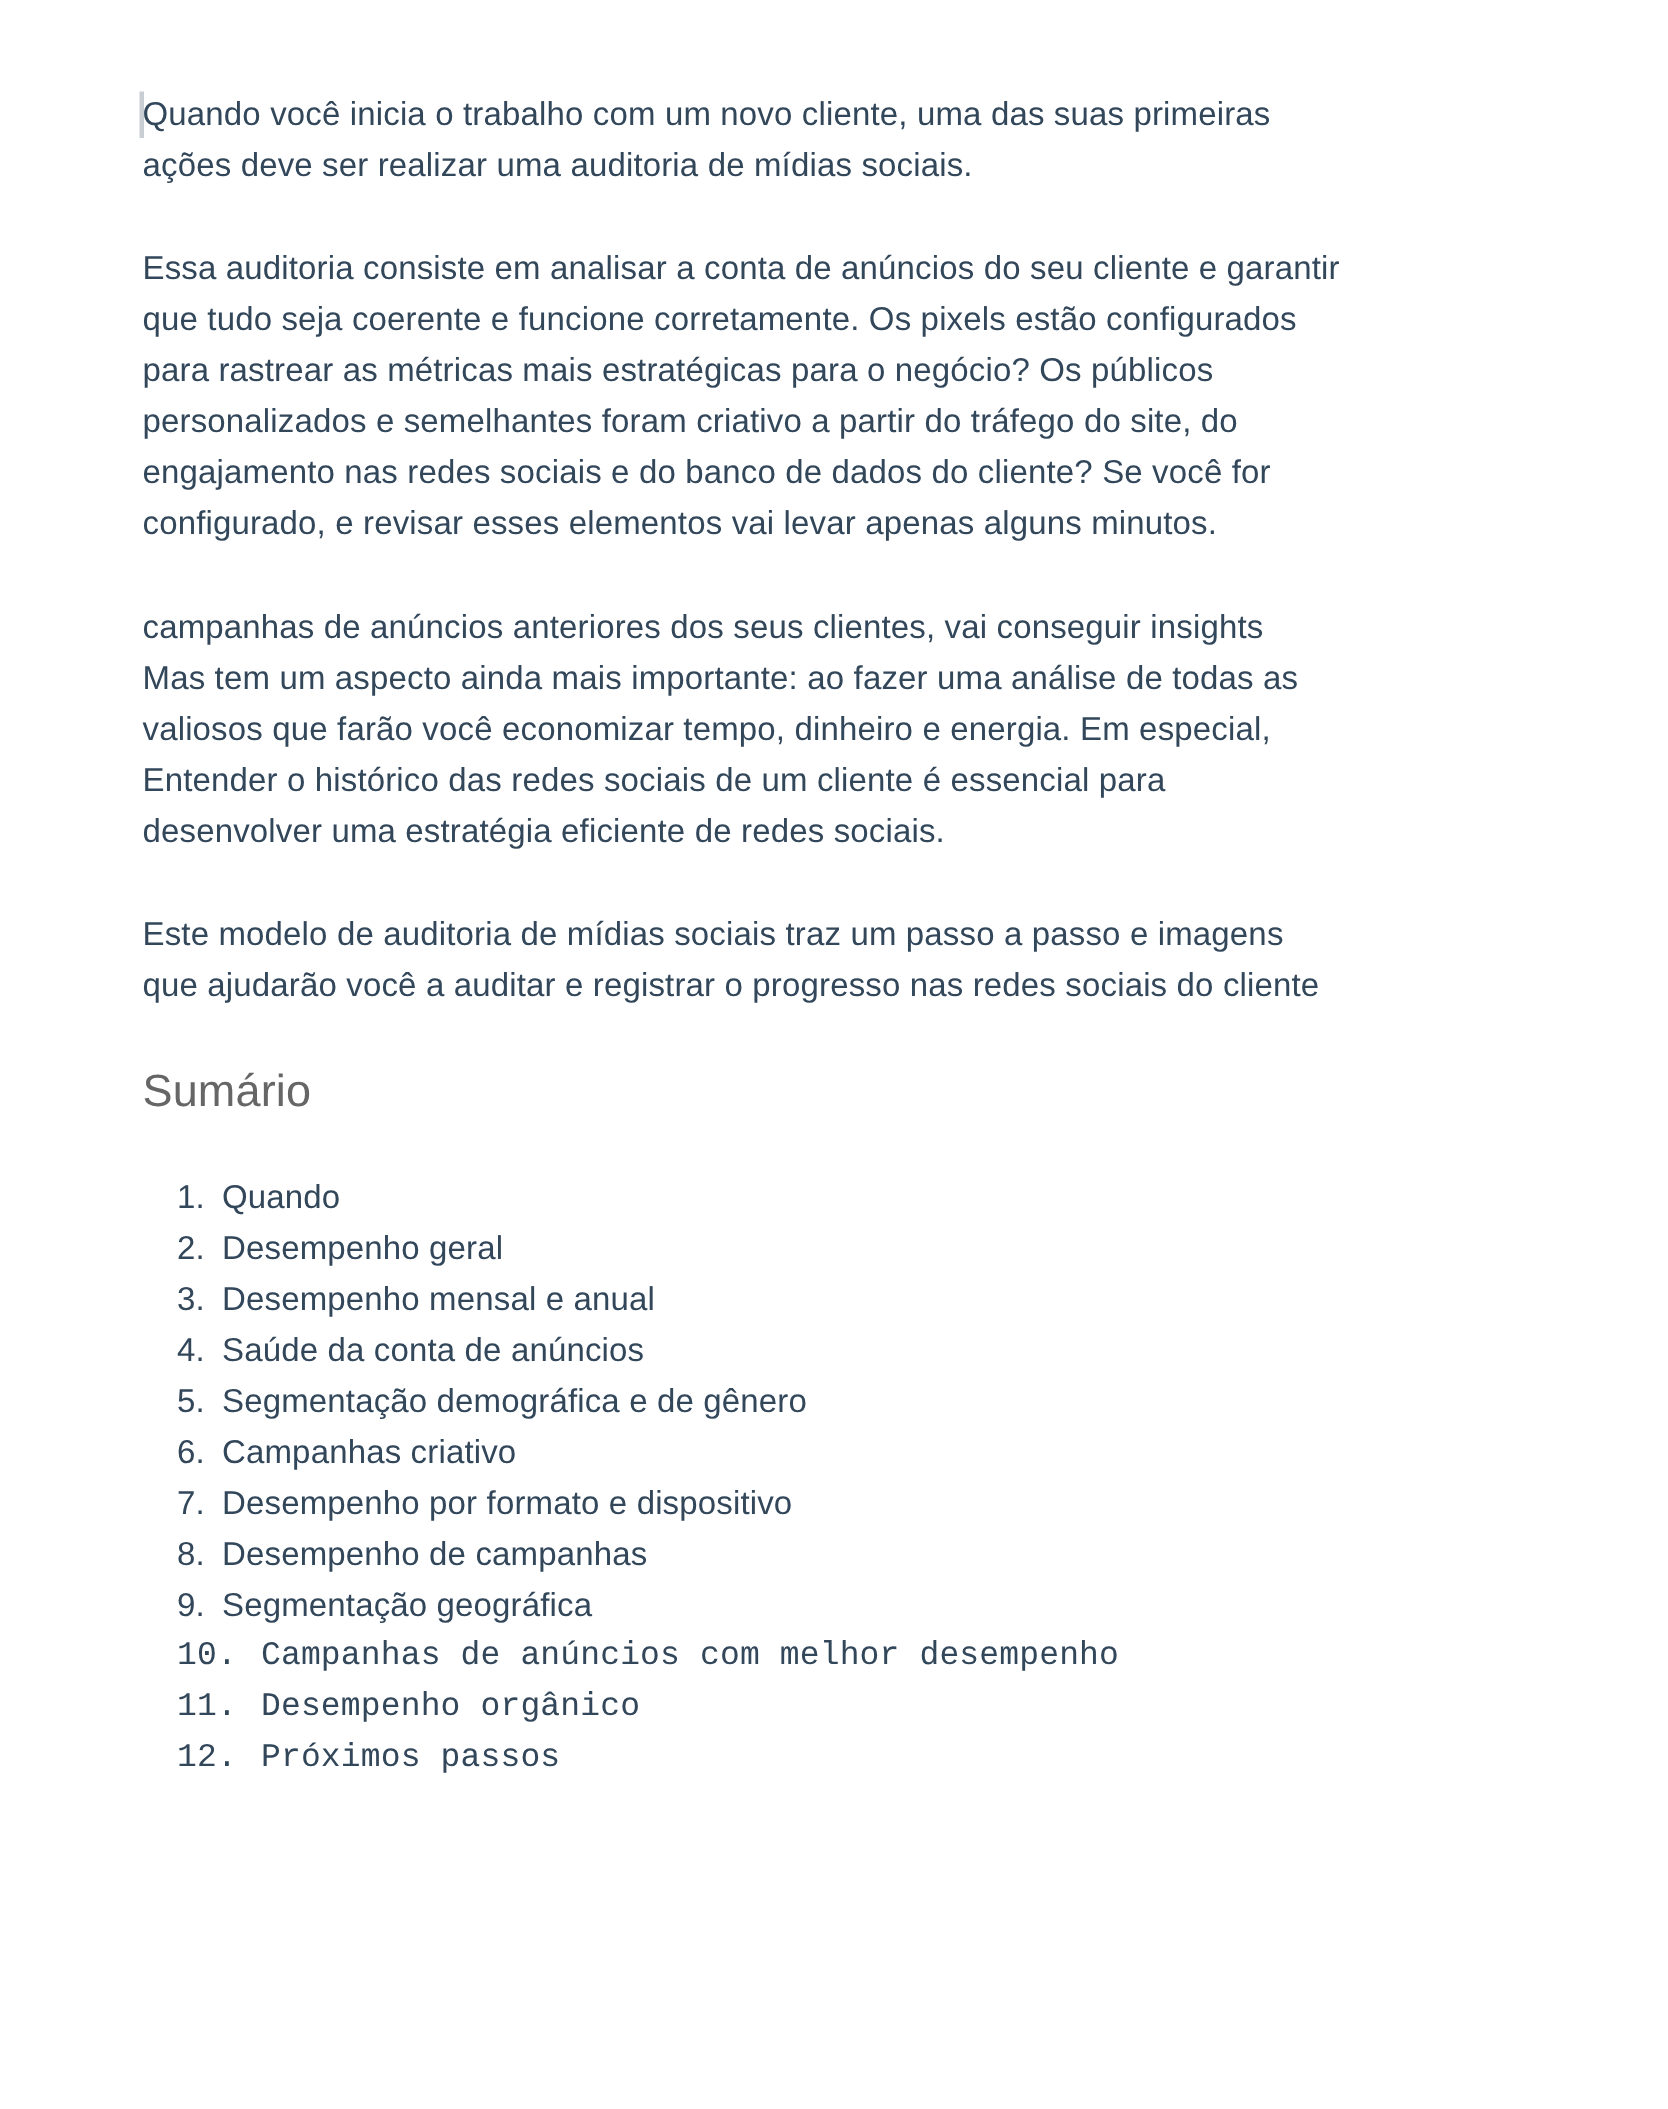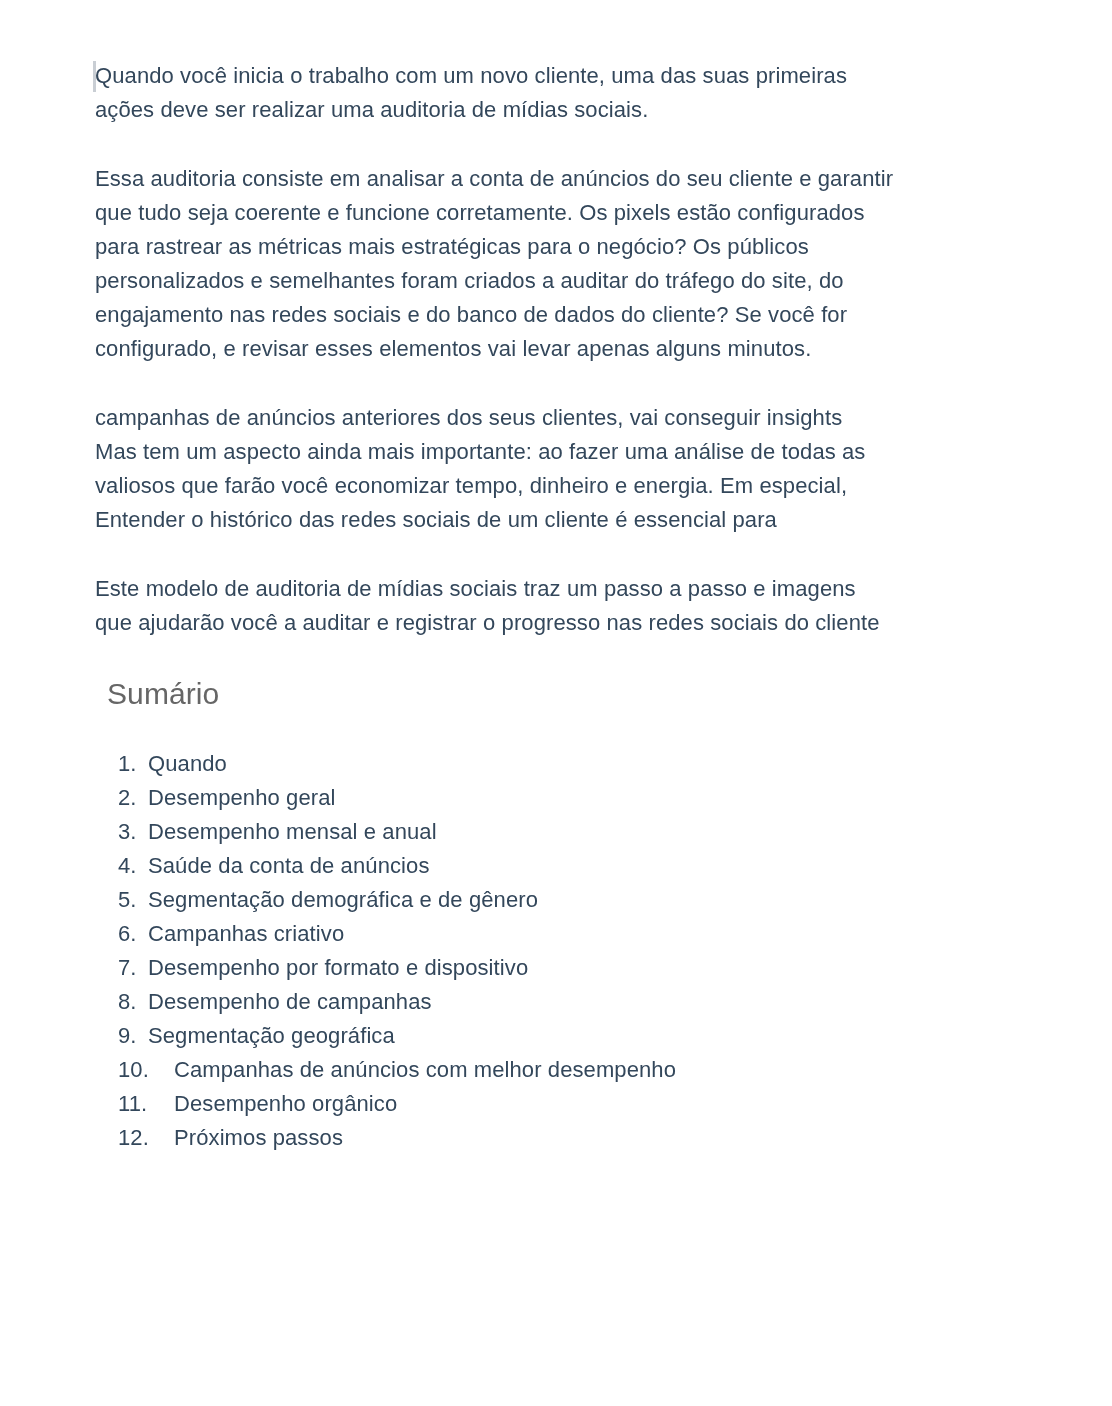--- a/index.html
+++ b/index.html
@@ -28,69 +28,70 @@
     position: absolute;
     left: 93px;
     top: 61px;
     width: 3px;
     height: 31px;
     background: var(--caret, #c9ced4);
   }
   .para { margin: 0 0 35px 0; }
   .line { white-space: pre; }
   .heading {
-    margin: 14px 0 0 12px;
+    margin: 14px 0 0 0;
     font-size: 30px;
     line-height: 38px;
     font-weight: 400;
     color: var(--heading-text, #666666);
   }
   .toc {
     margin: 34px 0 0 0;
     padding: 0;
     list-style: none;
   }
   .toc-row {
     position: relative;
     height: 34px;
     padding-left: 53px;
   }
   .toc-row .num {
     position: absolute;
     left: 23px;
     top: 0;
   }
-  .toc-row.wide { padding-left: 79px; }
+  .toc-row.wide { padding-left: 79px; font-family: Liberation Mono, monospace; }
 </style>
 </head>
 <body>
 
 <div class="doc-page">
 
   <span class="caret"></span>
 
   <div class="para">
     <div class="line">Quando você inicia o trabalho com um novo cliente, uma das suas primeiras</div>
     <div class="line">ações deve ser realizar uma auditoria de mídias sociais.</div>
   </div>
 
   <div class="para">
     <div class="line">Essa auditoria consiste em analisar a conta de anúncios do seu cliente e garantir</div>
     <div class="line">que tudo seja coerente e funcione corretamente. Os pixels estão configurados</div>
     <div class="line">para rastrear as métricas mais estratégicas para o negócio? Os públicos</div>
-    <div class="line">personalizados e semelhantes foram criados a auditar do tráfego do site, do</div>
+    <div class="line">personalizados e semelhantes foram criativo a partir do tráfego do site, do</div>
     <div class="line">engajamento nas redes sociais e do banco de dados do cliente? Se você for</div>
     <div class="line">configurado, e revisar esses elementos vai levar apenas alguns minutos.</div>
   </div>
 
   <div class="para">
     <div class="line">campanhas de anúncios anteriores dos seus clientes, vai conseguir insights</div>
     <div class="line">Mas tem um aspecto ainda mais importante: ao fazer uma análise de todas as</div>
     <div class="line">valiosos que farão você economizar tempo, dinheiro e energia. Em especial,</div>
     <div class="line">Entender o histórico das redes sociais de um cliente é essencial para</div>
+    <div class="line">desenvolver uma estratégia eficiente de redes sociais.</div>
   </div>
 
   <div class="para">
     <div class="line">Este modelo de auditoria de mídias sociais traz um passo a passo e imagens</div>
     <div class="line">que ajudarão você a auditar e registrar o progresso nas redes sociais do cliente</div>
   </div>
 
   <h2 class="heading">Sumário</h2>
 
   <ol class="toc">

